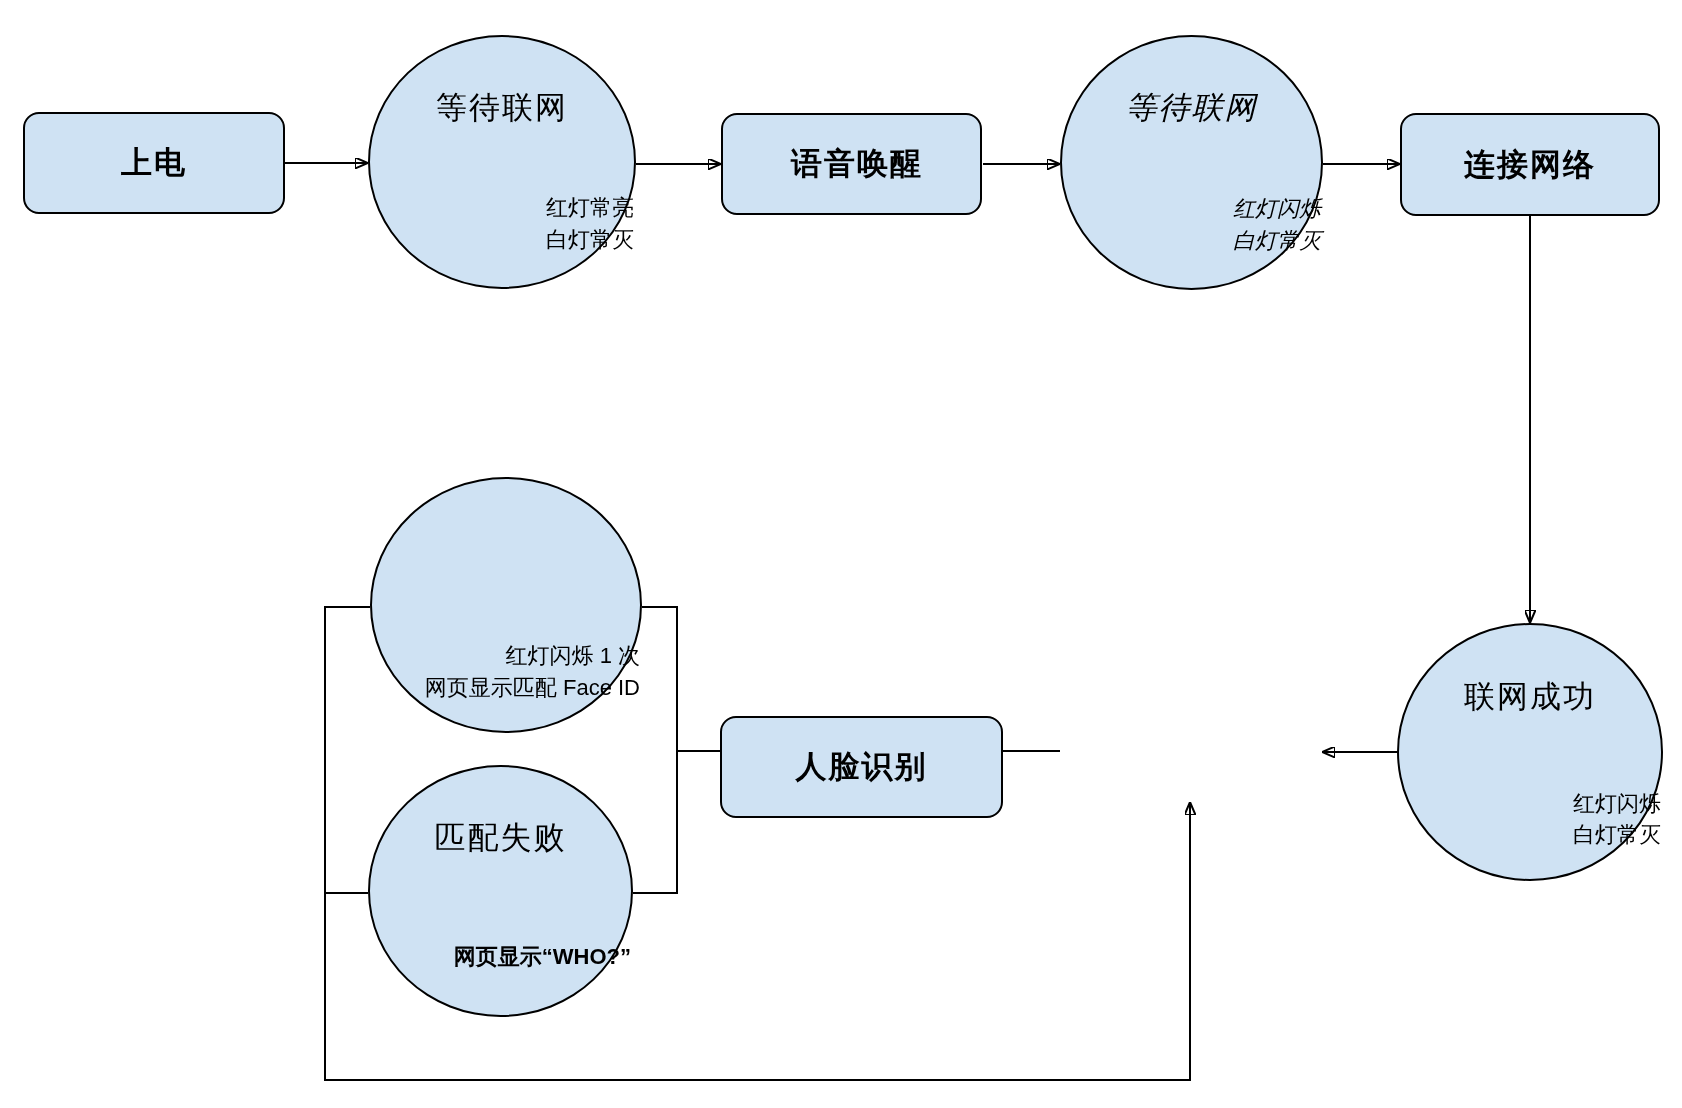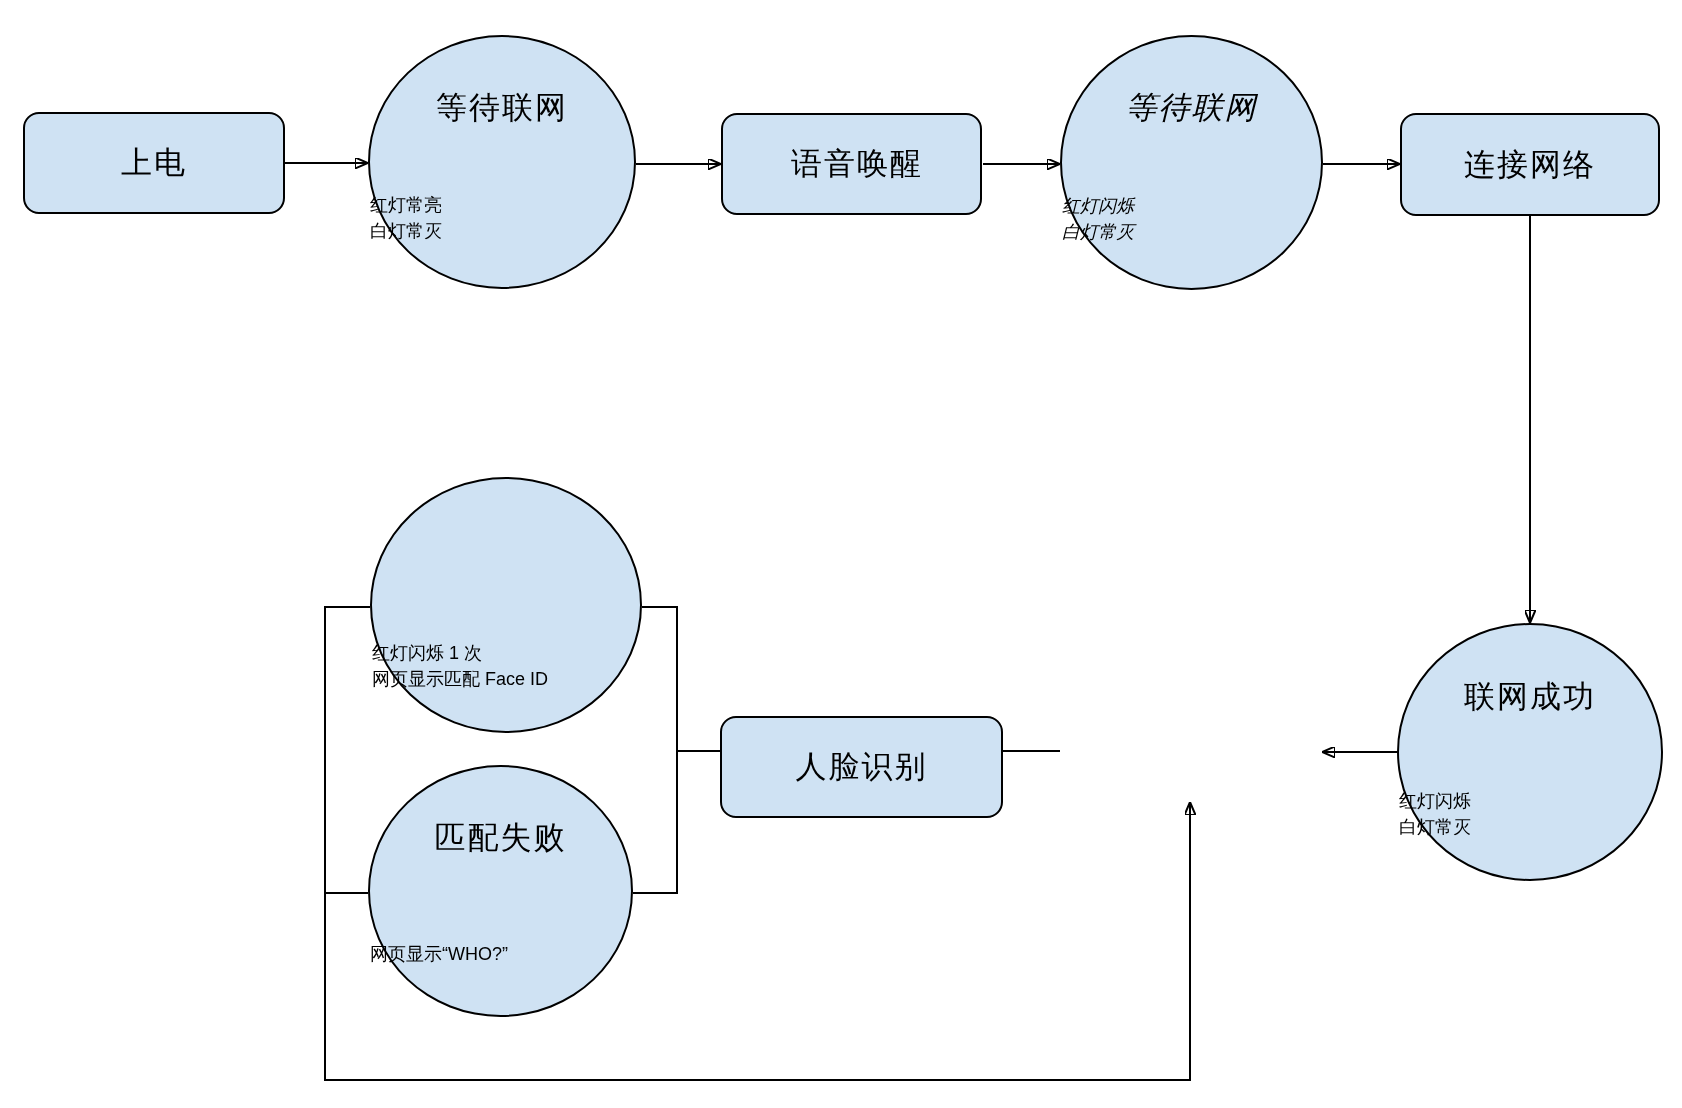--- a/index.html
+++ b/index.html
@@ -41,36 +41,37 @@
     align-items: center;
     justify-content: center;
   }
   .node.ellipse {
     border-radius: 50%;
   }
   .node-label {
     font-size: 31px;
     letter-spacing: 2px;
     text-align: right;
+    font-weight: bold;
   }
   .node-title {
     position: absolute;
     top: 20%;
     left: 0;
     right: 0;
     text-align: center;
     font-size: 31px;
     letter-spacing: 2px;
   }
   .node-sub {
     position: absolute;
     left: 0;
     right: 0;
-    text-align: left;
-    font-size: 18px;
+    text-align: right;
+    font-size: 22px;
     line-height: 1.45;
     white-space: pre-line;
   }
 </style>
 </head>
 <body>
 
 <div class="canvas">
 
   <svg class="connectors" viewBox="0 0 1682 1108" xmlns="http://www.w3.org/2000/svg">
@@ -127,16 +128,16 @@
     <div class="node-label">人脸识别</div>
   </div>
 
   <div class="node ellipse" style="left:370px; top:477px; width:272px; height:256px;">
     <div class="node-sub" style="top:64%;">红灯闪烁 1 次
 网页显示匹配 Face ID</div>
   </div>
 
   <div class="node ellipse" style="left:368px; top:765px; width:265px; height:252px;">
     <div class="node-title">匹配失败</div>
-    <div class="node-sub" style="top:70%;">网页显示“WHO?”</div>
+    <div class="node-sub" style="top:70%;font-weight:bold;">网页显示“WHO?”</div>
   </div>
 
 </div>
 
 </body></html>

